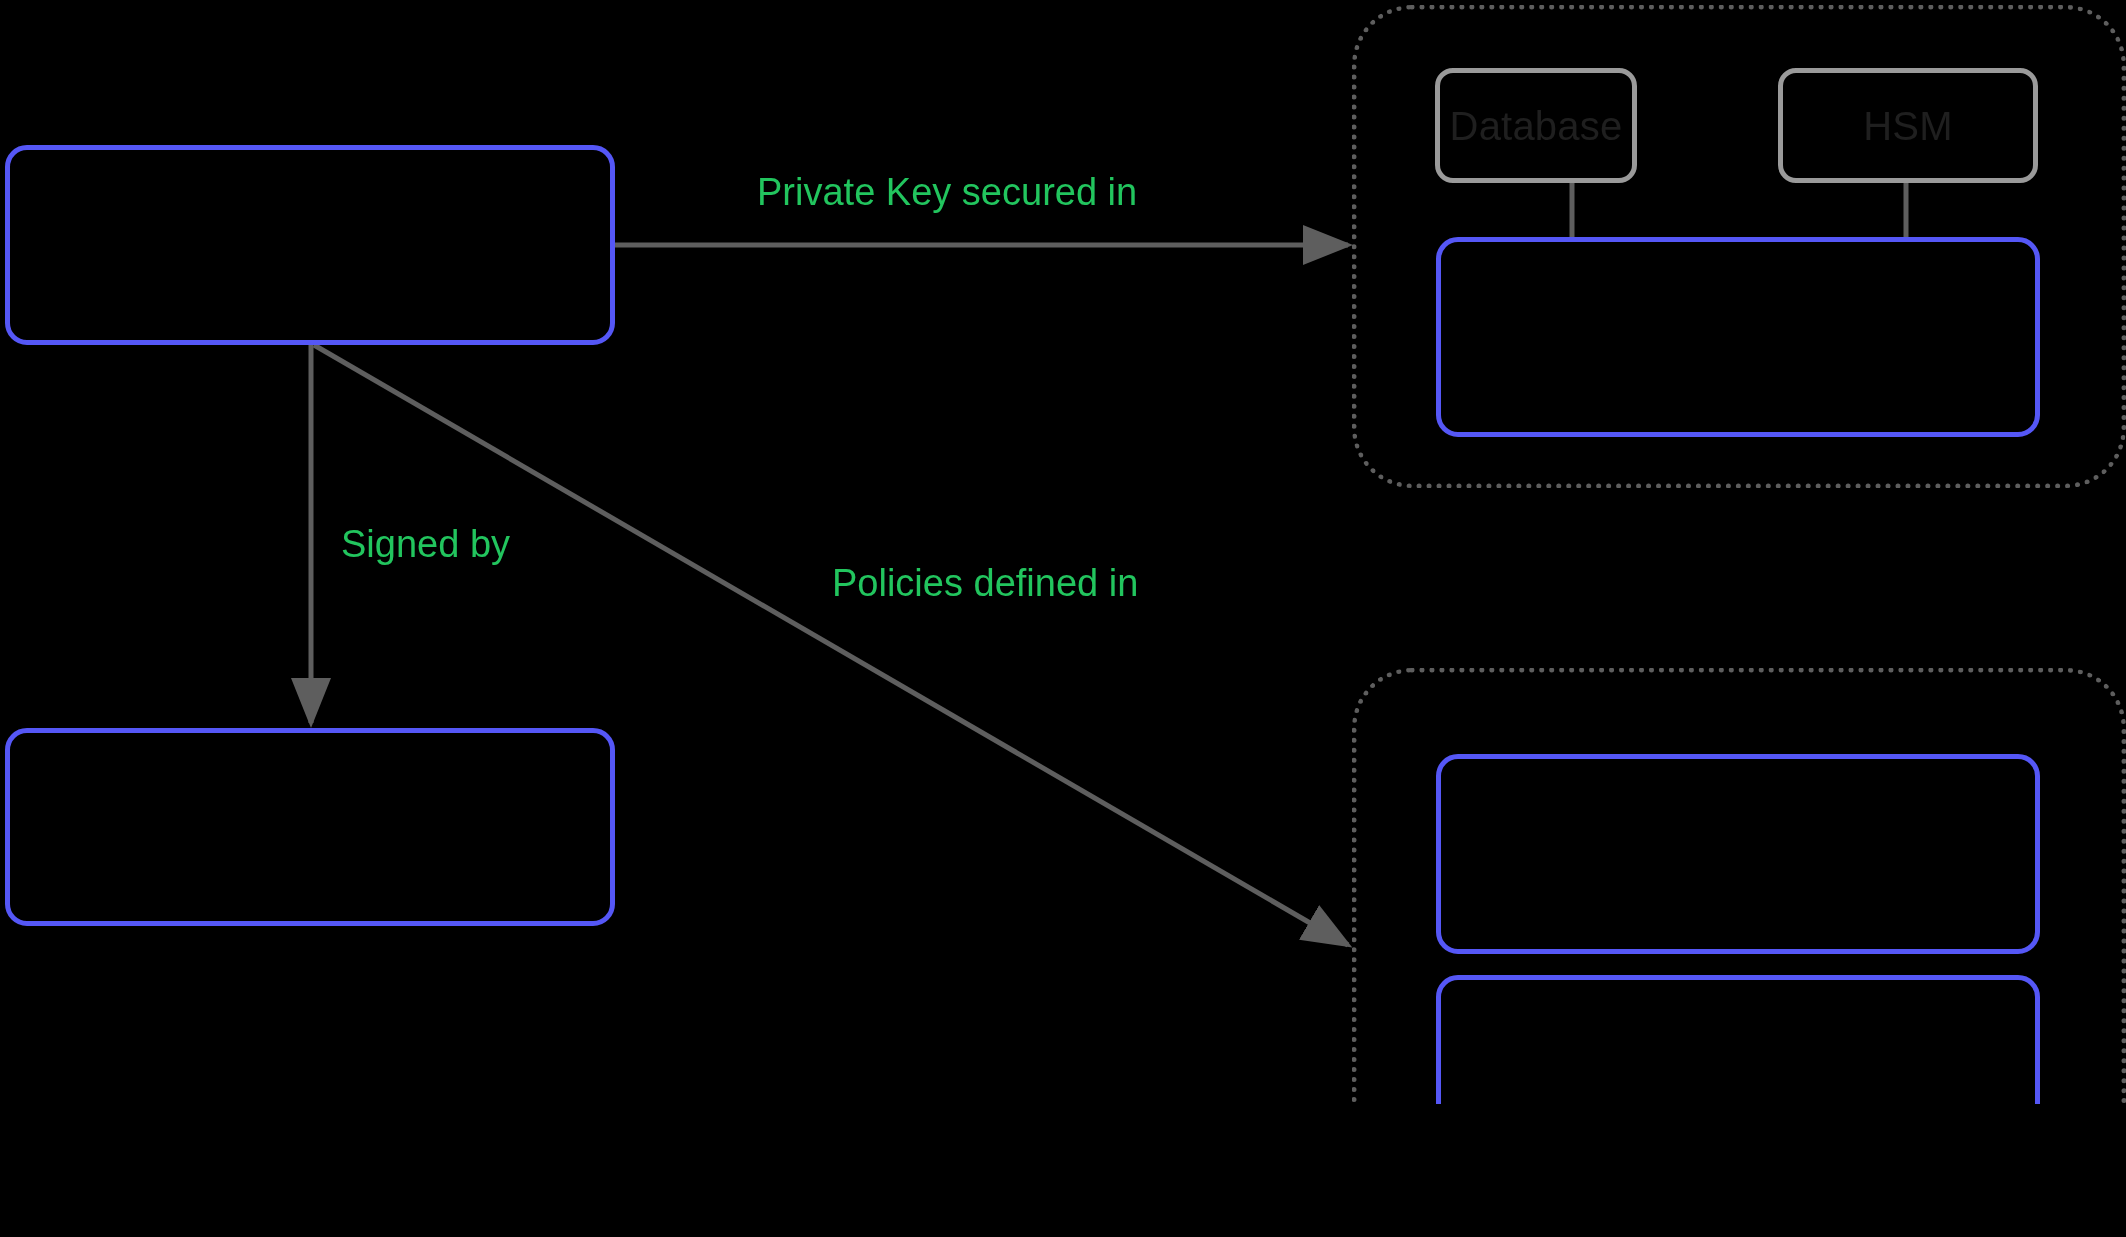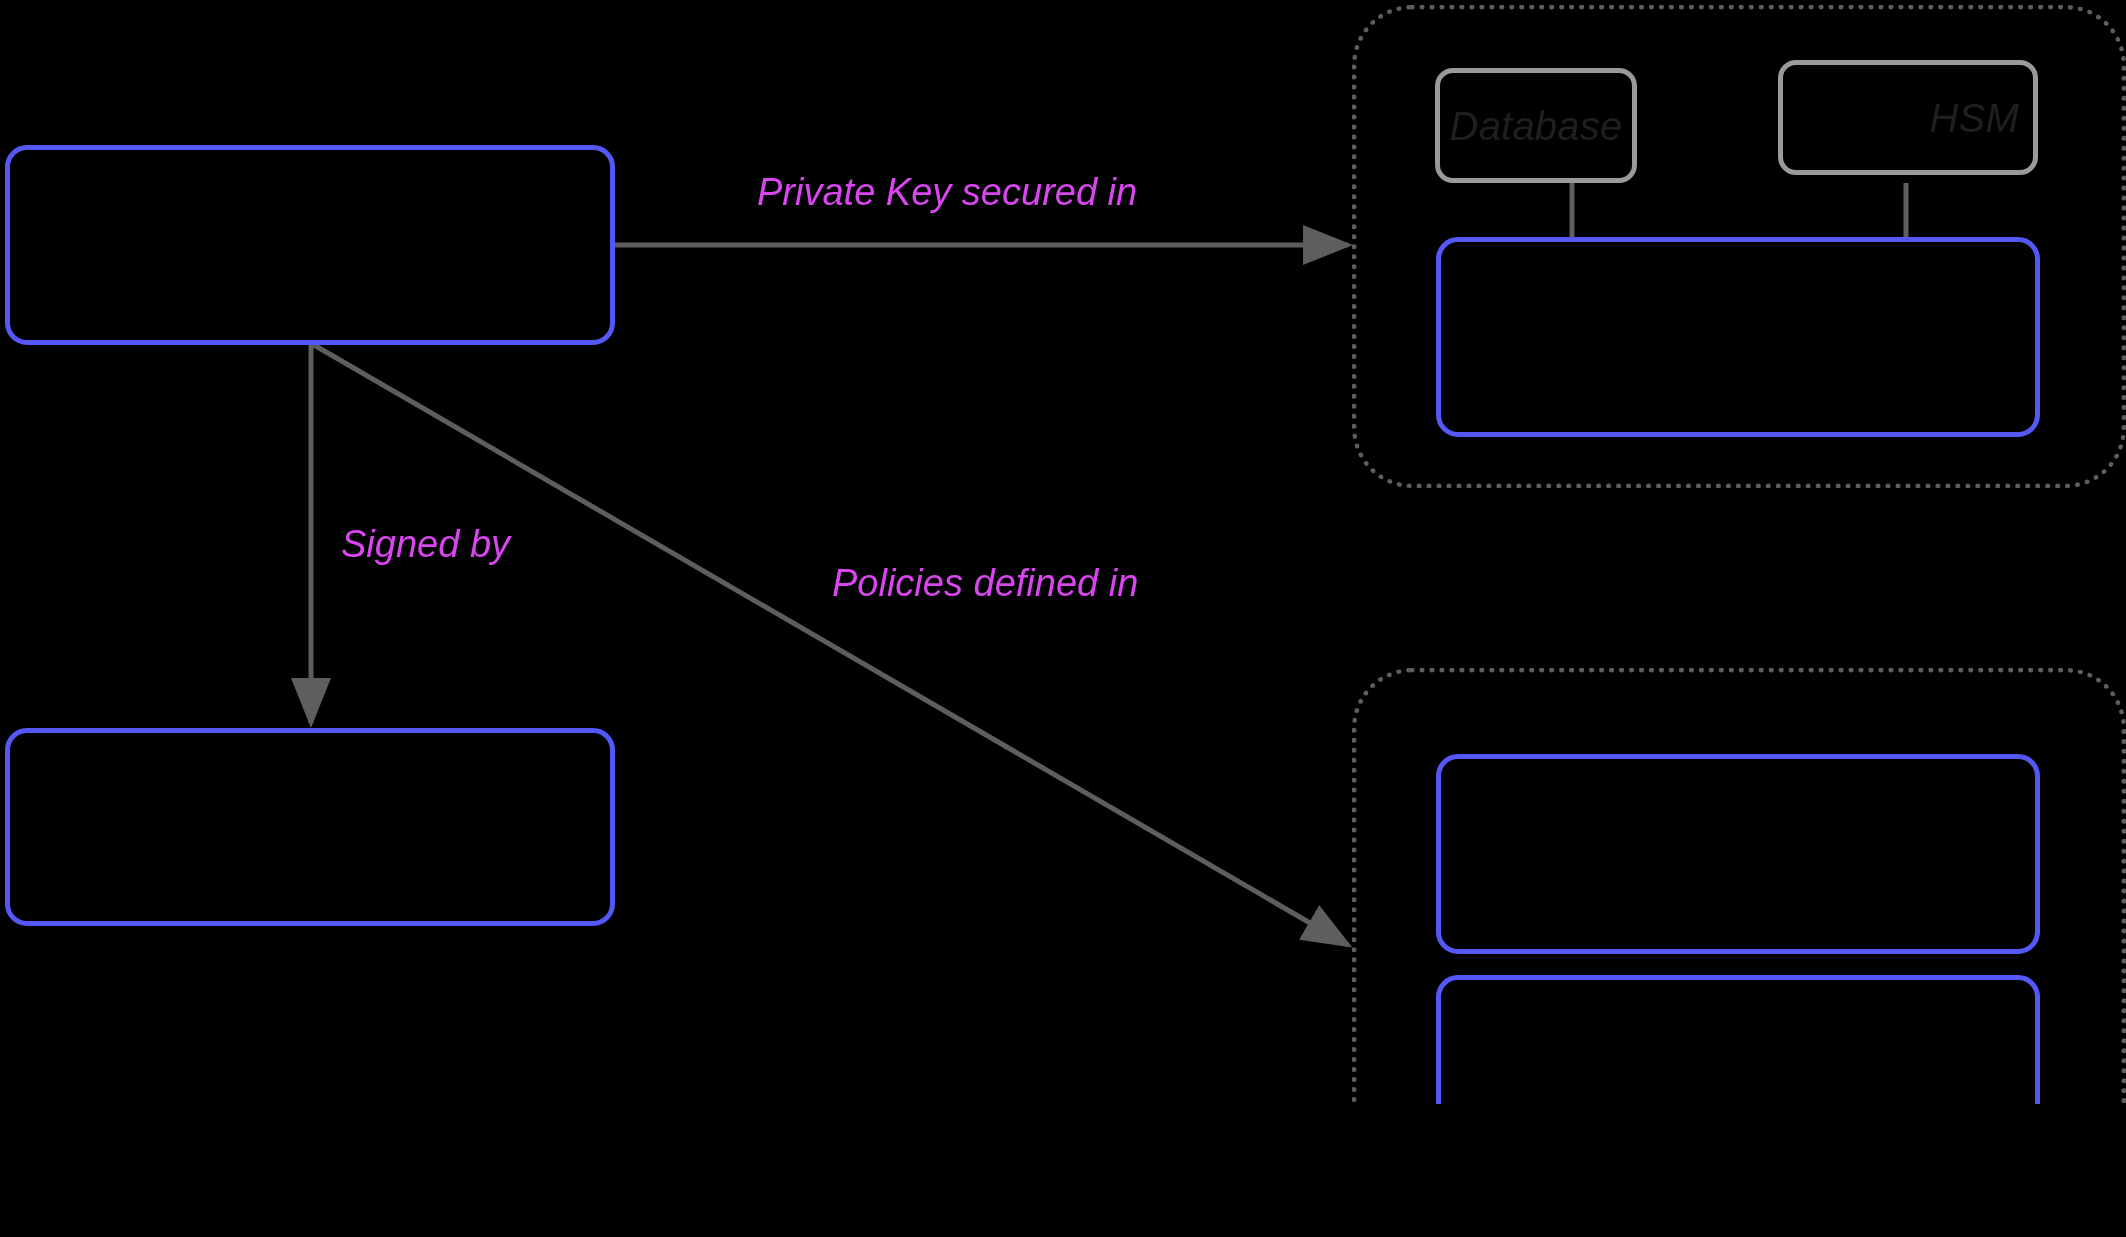--- a/index.html
+++ b/index.html
@@ -10,21 +10,20 @@
   }
   body {
     font-family: "Liberation Sans", sans-serif;
   }
   #canvas {
     position: relative;
     width: 2126px;
     height: 1104px;
     background: #000000;
     overflow: hidden;
-    font-style: italic;
   }
   .node {
     position: absolute;
     box-sizing: border-box;
     display: flex;
     align-items: center;
     justify-content: center;
     text-align: center;
     background: transparent;
   }
@@ -46,21 +45,21 @@
   }
   .group {
     position: absolute;
     box-sizing: border-box;
     border: 5px dotted #5e5e5e;
     border-radius: 60px;
     background: transparent;
   }
   .edge-label {
     position: absolute;
-    color: #d946ef;
+    color: #22c55e;
     font-size: 38px;
     line-height: 1.1;
     white-space: nowrap;
   }
   svg.edges {
     position: absolute;
     left: 0;
     top: 0;
     width: 2126px;
     height: 1237px;
@@ -99,21 +98,21 @@
     <span class="node-label"></span>
   </div>
 
   <div class="group" style="left:1352px; top:5px; width:774px; height:483px;">
   </div>
 
   <div class="node node-gray" style="left:1435px; top:68px; width:202px; height:115px;">
     <span class="node-label">Database</span>
   </div>
 
-  <div class="node node-gray" style="left:1778px; top:60px; width:260px; height:115px;justify-content:flex-end;">
+  <div class="node node-gray" style="left:1778px; top:68px; width:260px; height:115px;">
     <span class="node-label">HSM</span>
   </div>
 
   <div class="node node-blue" style="left:1436px; top:237px; width:604px; height:200px;">
     <span class="node-label"></span>
   </div>
 
   <div class="group" style="left:1352px; top:668px; width:774px; height:563px;">
   </div>
 

